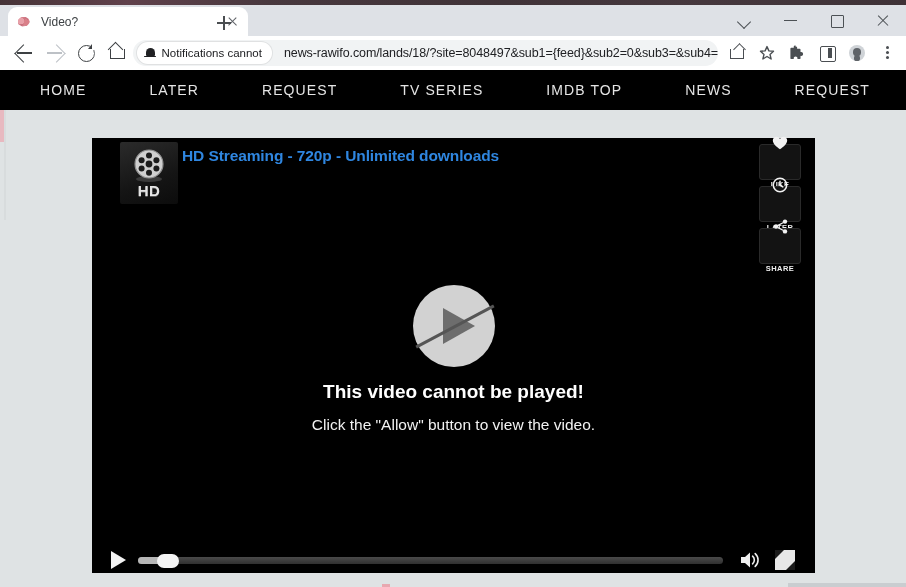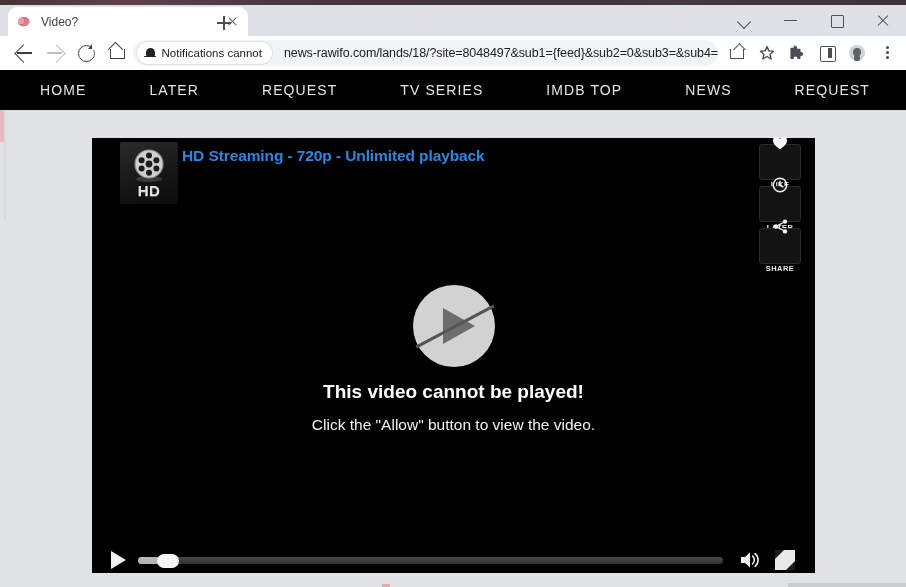--- a/index.html
+++ b/index.html
@@ -437,21 +437,21 @@
             <circle cx="20" cy="9.5" r="3" fill="#1c1c1c"></circle>
             <circle cx="27.4" cy="14.2" r="3" fill="#1c1c1c"></circle>
             <circle cx="27.4" cy="22.5" r="3" fill="#1c1c1c"></circle>
             <circle cx="20" cy="26.8" r="3" fill="#1c1c1c"></circle>
             <circle cx="12.6" cy="22.5" r="3" fill="#1c1c1c"></circle>
             <circle cx="12.6" cy="14.2" r="3" fill="#1c1c1c"></circle>
           </svg>
           <div class="thumb-hd">HD</div>
           <div class="thumb-hd-refl">HD</div>
         </div>
-        <a class="head-title">HD Streaming - 720p - Unlimited playback</a>
+        <a class="head-title">HD Streaming - 720p - Unlimited downloads</a>
 
         <div class="side-btns">
           <div class="side-btn">
             <span class="sb-ico">
               <svg width="16" height="14" viewBox="0 0 16 14">
                 <path d="M8 13.2 C8 13.2 0.8 8.6 0.8 4.4 C0.8 2.1 2.5 0.7 4.3 0.7 C5.8 0.7 7.2 1.6 8 3 C8.8 1.6 10.2 0.7 11.7 0.7 C13.5 0.7 15.2 2.1 15.2 4.4 C15.2 8.6 8 13.2 8 13.2 Z" fill="#f2f2f2"></path>
               </svg>
             </span>
             <span class="sb-lbl">LIKE</span>
           </div>

